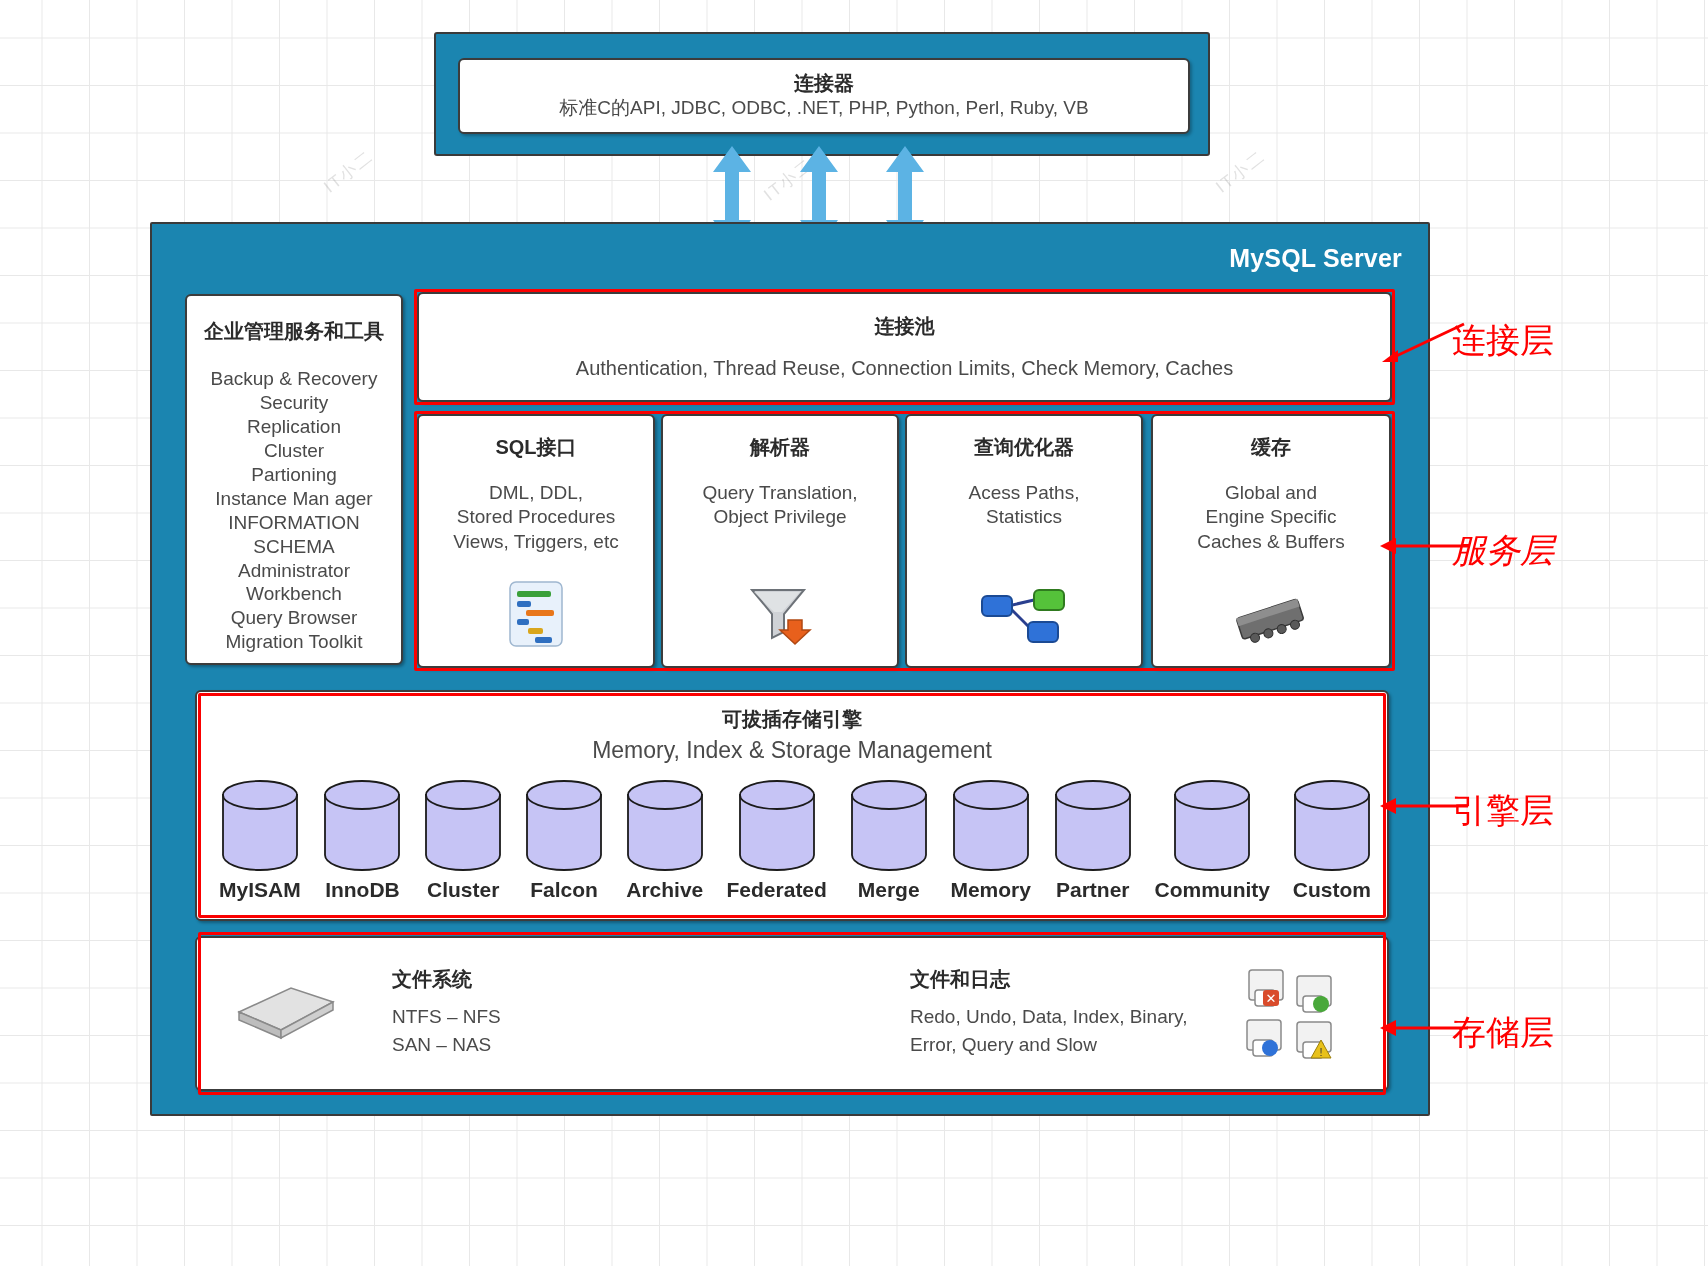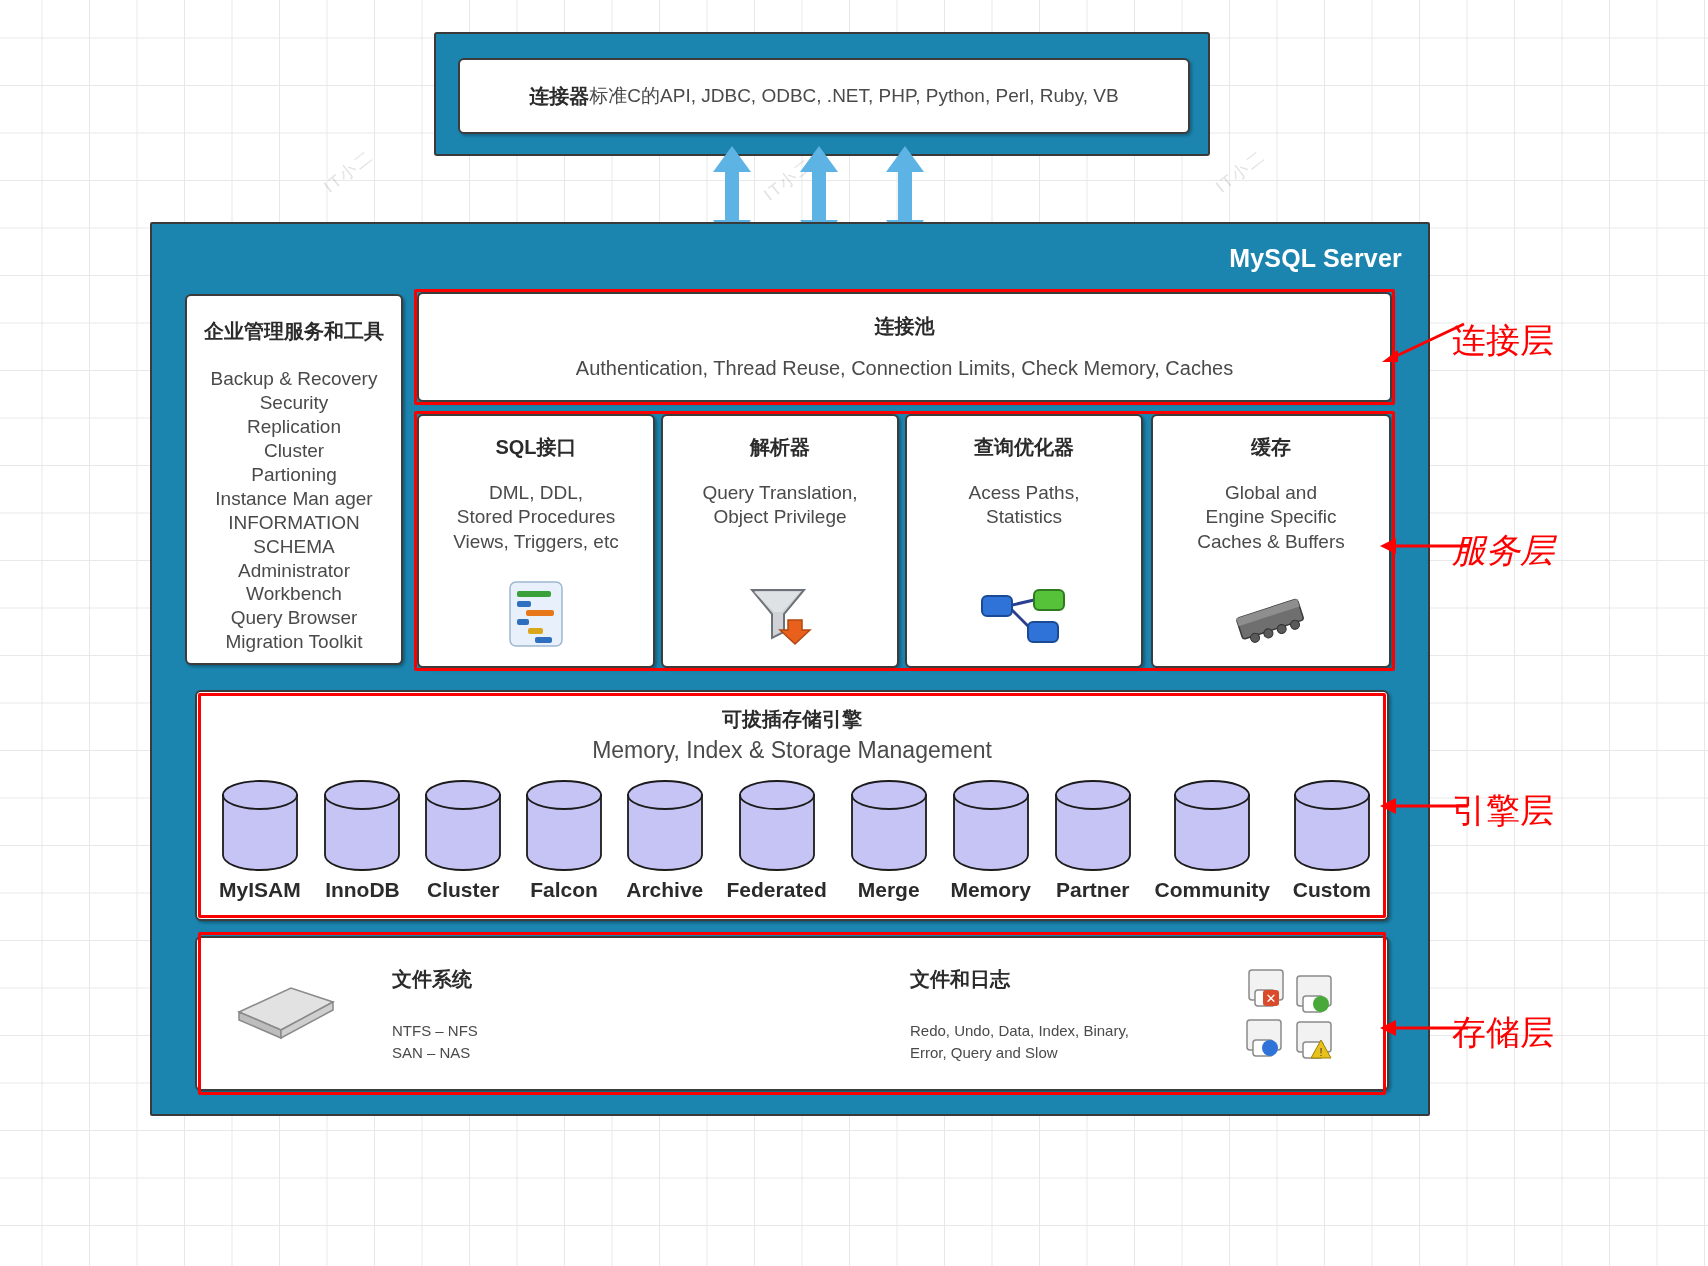--- a/index.html
+++ b/index.html
@@ -41,21 +41,21 @@
     position: absolute;
     left: 22px;
     top: 24px;
     width: 732px;
     height: 76px;
     background: #ffffff;
     border: 2px solid #3c3c3c;
     border-radius: 6px;
     box-sizing: border-box;
     display: flex;
-    flex-direction: row;
+    flex-direction: column;
     align-items: center;
     justify-content: center;
     box-shadow: 2px 2px 3px rgba(0,0,0,0.25);
   }
   .title-cn {
     font-weight: bold;
     color: #2b2b2b;
     font-size: 20px;
     line-height: 1.25;
   }
@@ -206,21 +206,21 @@
 
   
   #fs-card {
     left: 43px;
     top: 712px;
     width: 1194px;
     height: 155px;
   }
   .fs-col { position: absolute; }
   .fs-title { font-weight: bold; font-size: 20px; color: #2b2b2b; }
-  .fs-body { font-size: 15px; color: #4a4a4a; line-height: 1.45; margin-top: 27px; }
+  .fs-body { font-size: 19px; color: #4a4a4a; line-height: 1.45; margin-top: 10px; }
 
   
   .annot-label {
     position: absolute;
     color: #ff0000;
     font-size: 34px;
     font-family: "DejaVu Serif", "Liberation Serif", serif;
     white-space: nowrap;
   }
   .annot-line { position: absolute; }

